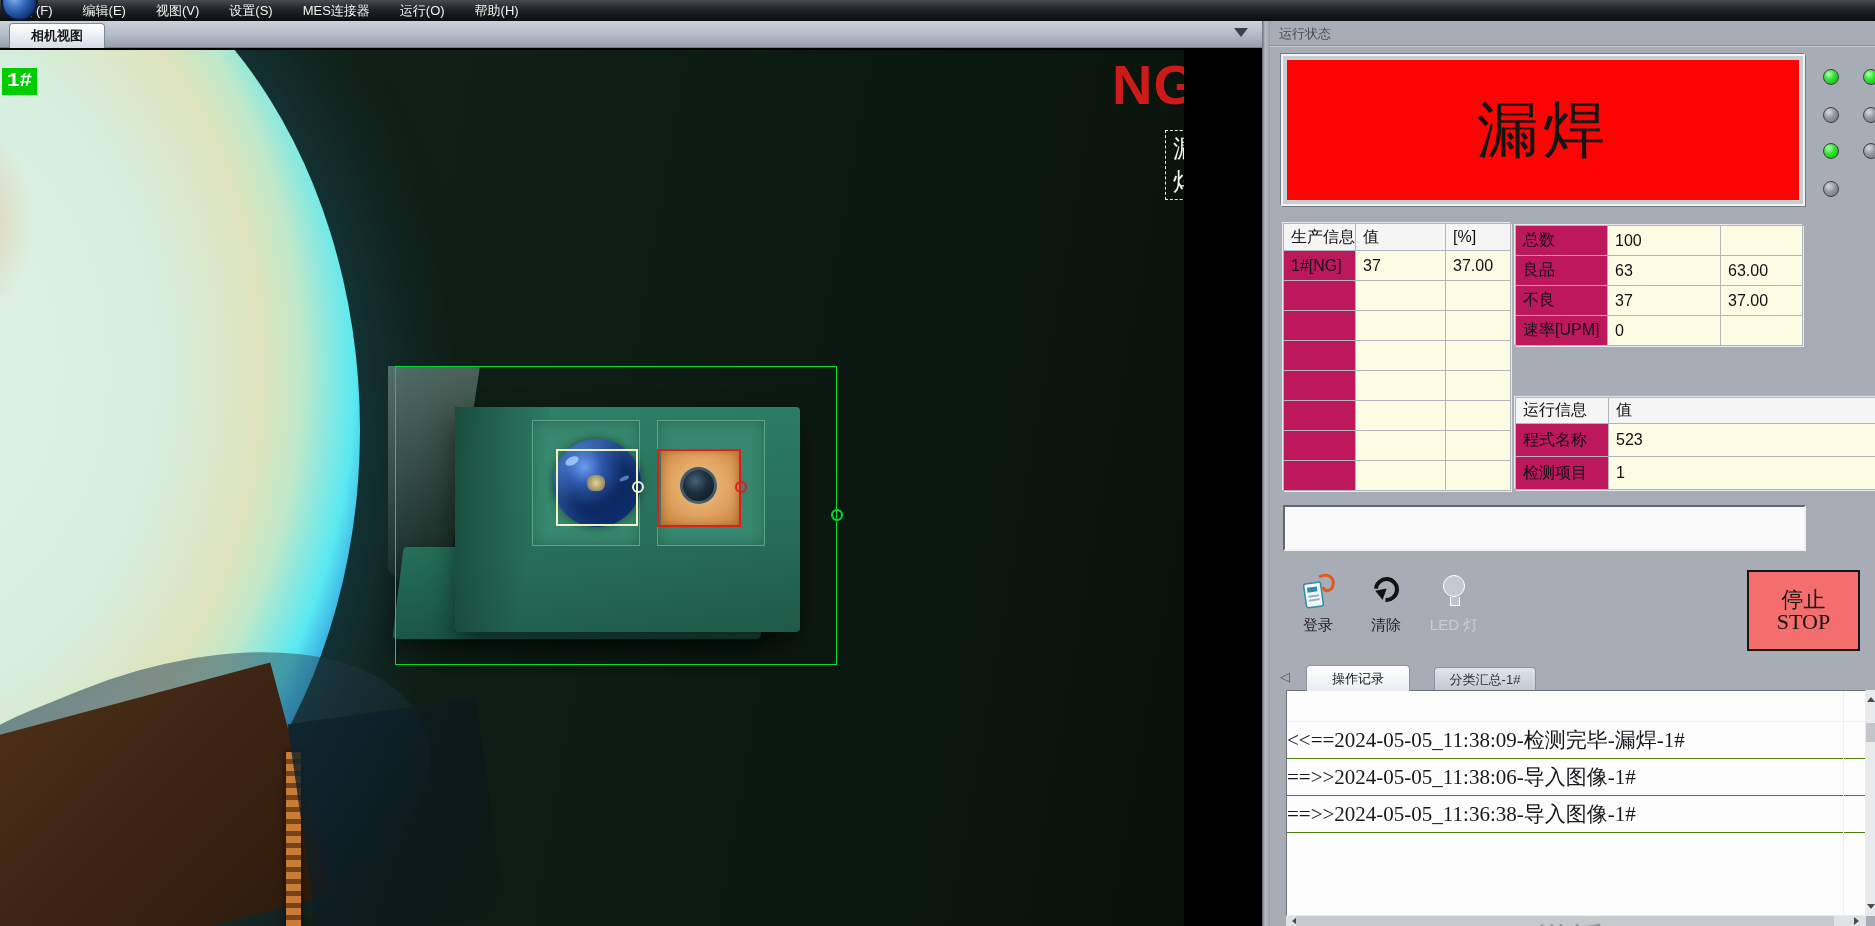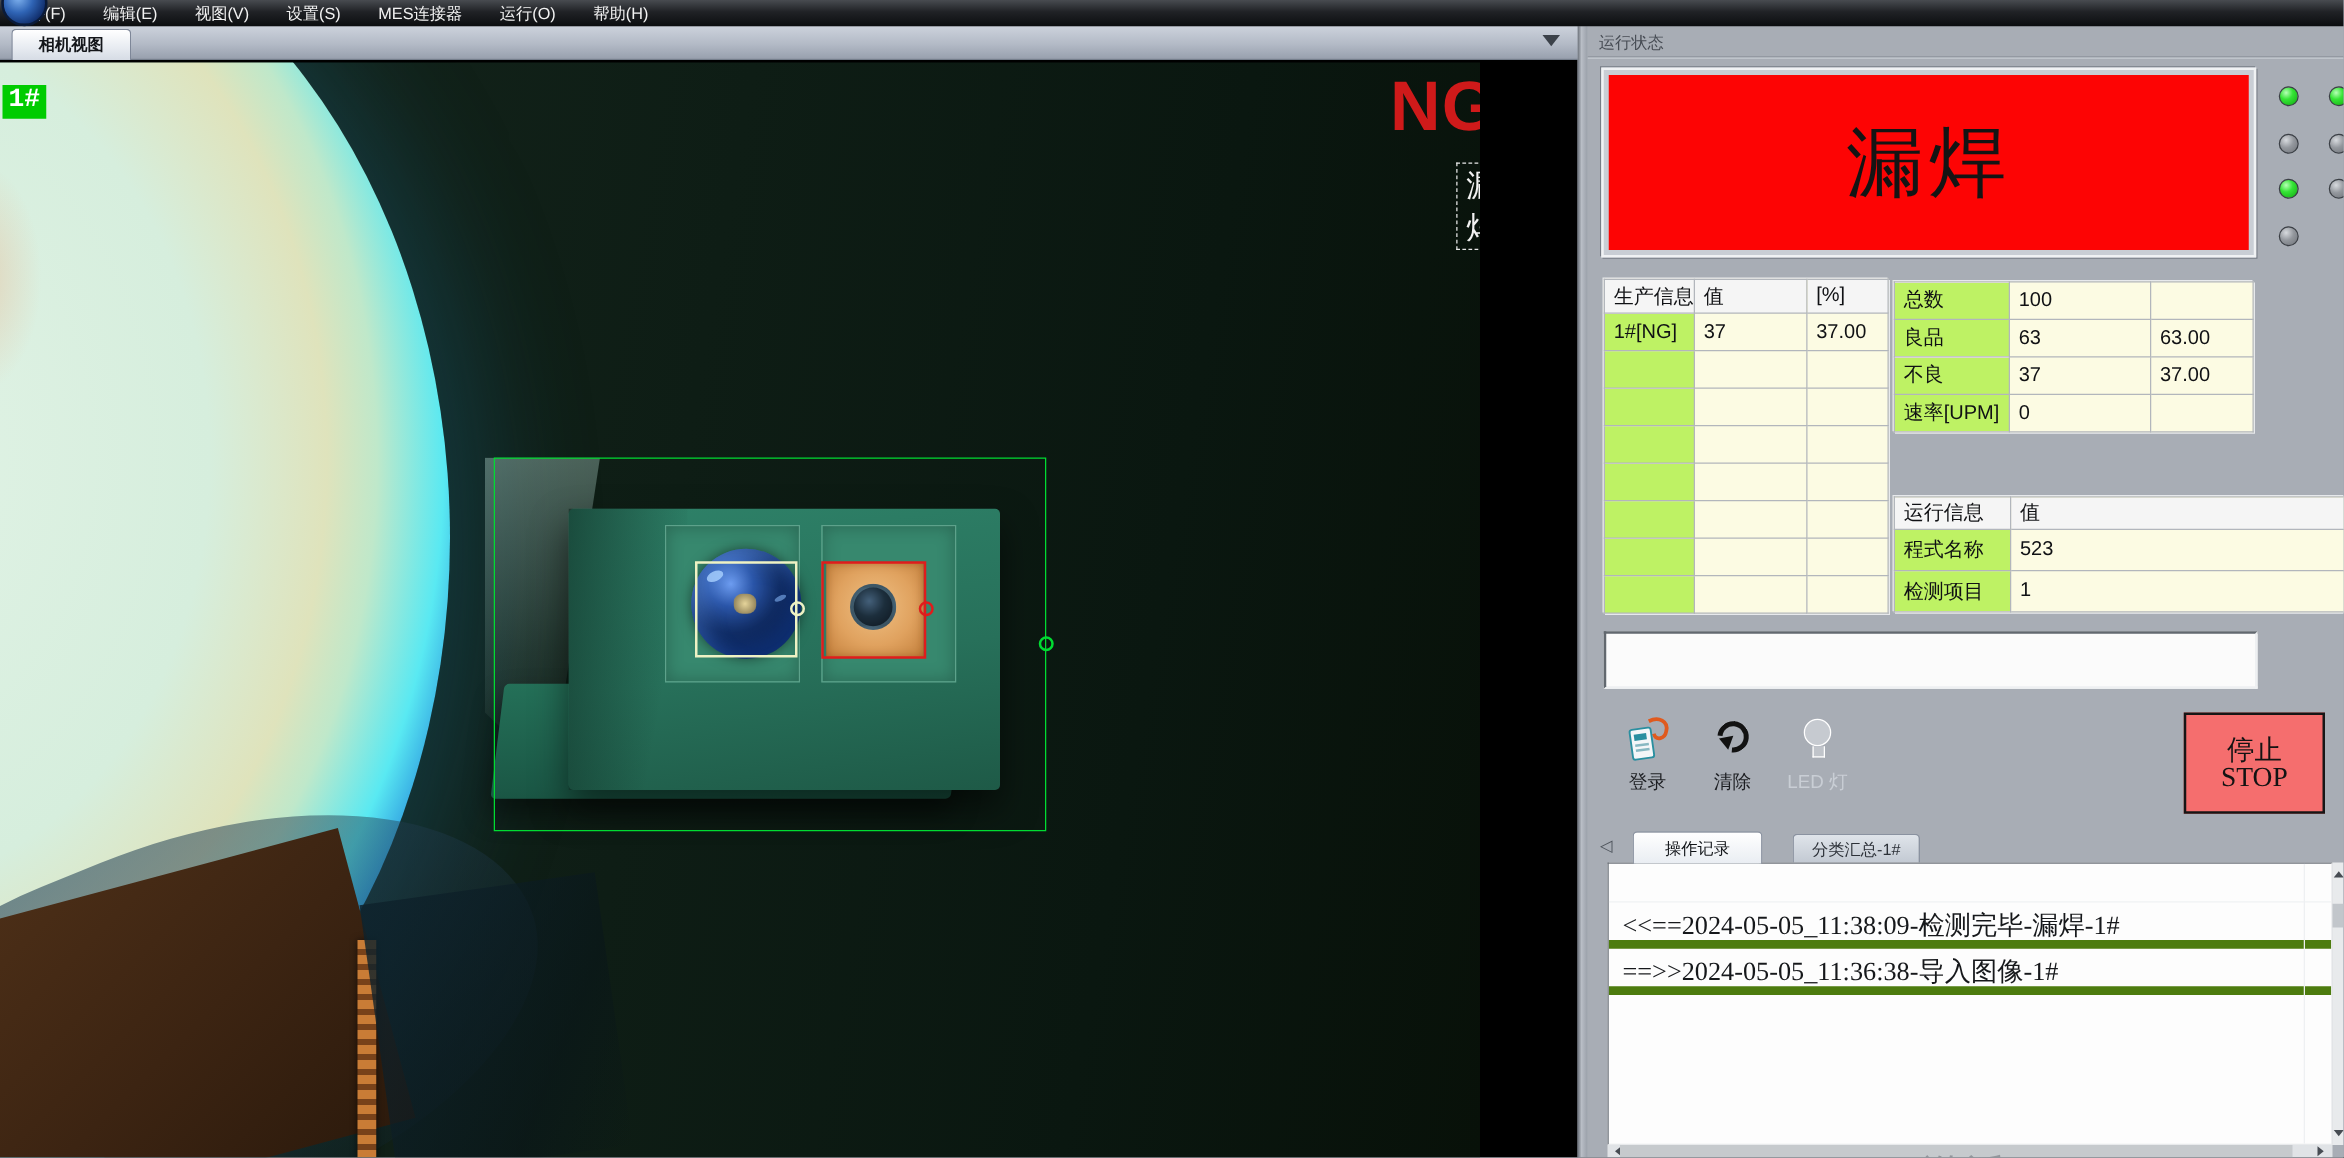--- a/index.html
+++ b/index.html
@@ -133,21 +133,21 @@
 
   .led { position:absolute; width:16px; height:16px; border-radius:50%; border:1px solid #3c4046; }
   .led[data-state="on"]  { background:radial-gradient(circle at 35% 30%, #b6ffb6 0%, #35e435 40%, #11a811 100%); }
   .led[data-state="off"] { background:radial-gradient(circle at 35% 30%, #d7dade 0%, #94989e 45%, #6e7278 100%); }
 
   
   table.wtbl { border-collapse:collapse; table-layout:fixed; background:#fcfbe3;
                border:1px solid #7e848d; box-shadow:-1px -1px 0 #e7e9ec,1px 1px 0 #e7e9ec;
                font-size:16px; color:#101114; }
   table.wtbl td { border:1px solid #b2b6bc; padding:0 0 0 7px; overflow:hidden; white-space:nowrap; }
-  table.wtbl td.lbl { background:#bef264; }
+  table.wtbl td.lbl { background:#be185d; }
   table.wtbl td.hdr { background:#f5f5f5; }
   table.wtbl td.val { background:#fcfbe3; }
 
   #prod-table  { position:absolute; left:13px;  top:202px; width:227px; }
   #prod-table td { height:30px; }
   #prod-table tr.h td { height:27px; }
   #stats-table { position:absolute; left:245px; top:204px; width:287px; }
   #stats-table td { height:30px; }
   #run-table   { position:absolute; left:245px; top:376px; width:360px; }
   #run-table td { height:33px; }
@@ -190,21 +190,21 @@
                line-height:25px; color:#101317; z-index:2; }
   #log-tab-1 { left:123px; top:3px; width:102px; background:linear-gradient(#dfe4ea,#bfc6d0);
                line-height:23px; color:#2c3138;margin-left:41px; }
 
   #log-area { position:absolute; left:16px; top:669px; width:580px; height:226px; background:#fdfdfd;
               border-top:1px solid #6d737b; border-left:1px solid #6d737b;
               border-bottom:1px solid #e8eaec; border-right:1px solid #e8eaec; overflow:hidden;
               font-family:"Liberation Serif","DejaVu Serif",serif; font-size:21px; color:#16181b; }
   #log-area:after { content:""; position:absolute; right:21px; top:0; bottom:0; width:1px; background:#eef0f2; }
   #log-spacer { height:31px; border-bottom:1px solid #f0f2f4; }
-  .log-line { height:37px; line-height:37px; padding-left:11px; border-bottom:7px solid #4d7c0f;
+  .log-line { height:37px; line-height:37px; padding-left:0; border-bottom:1px solid #4d7c0f;
               white-space:nowrap; }
 
   
   #vscroll { position:absolute; left:596px; top:669px; width:9px; height:226px; background:#e8eaec; }
   #vscroll .arr-up { position:absolute; left:1px; top:3px; width:0; height:0;
                      border:4px solid transparent; border-bottom:5px solid #474c53; }
   #vscroll .arr-dn { position:absolute; left:1px; bottom:3px; width:0; height:0;
                      border:4px solid transparent; border-top:5px solid #474c53; }
   #vscroll .thumb  { position:absolute; left:0; top:33px; width:9px; height:19px; background:#c2c6cb; }
   #hscroll { position:absolute; left:16px; top:895px; width:580px; height:10px; background:#e0e3e6; }
@@ -424,20 +424,21 @@
 
     <div id="log-tabbar">
       <span id="log-back-arrow">◁</span>
       <div id="log-tab-0" class="log-tab">操作记录</div>
       <div id="log-tab-1" class="log-tab">分类汇总-1#</div>
     </div>
 
     <div id="log-area">
       <div id="log-spacer"></div>
       <div class="log-line">&lt;&lt;==2024-05-05_11:38:09-检测完毕-漏焊-1#</div>
+      <div class="log-line">==&gt;&gt;2024-05-05_11:38:06-导入图像-1#</div>
       <div class="log-line">==&gt;&gt;2024-05-05_11:36:38-导入图像-1#</div>
     </div>
 
     <div id="vscroll">
       <div class="arr-up"></div>
       <div class="thumb"></div>
       <div class="arr-dn"></div>
     </div>
     <div id="hscroll">
       <div class="arr-l"></div>

